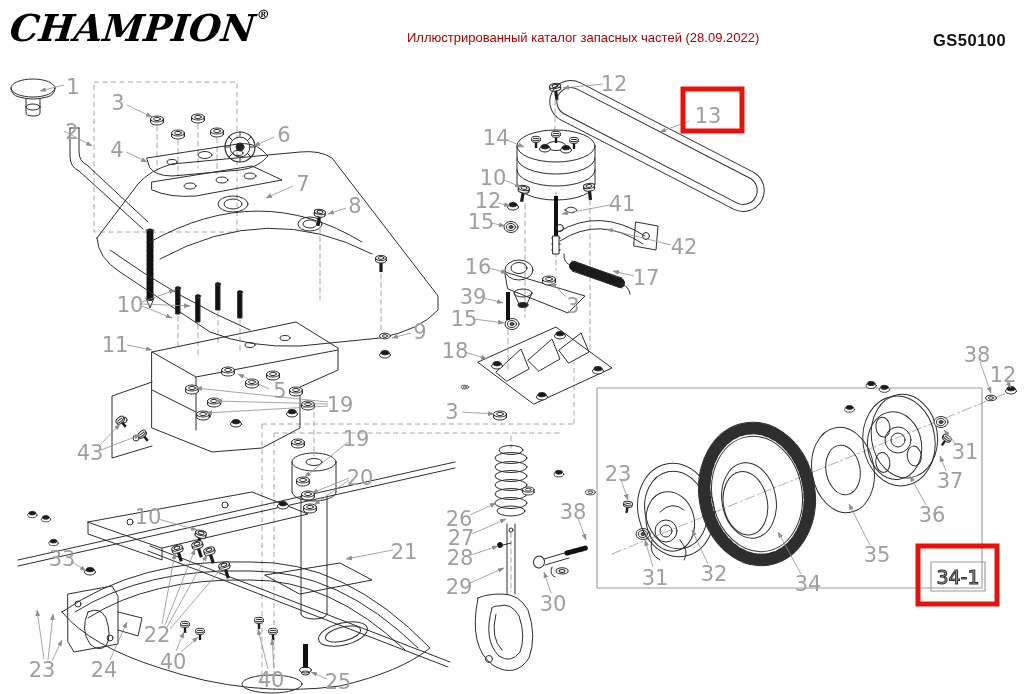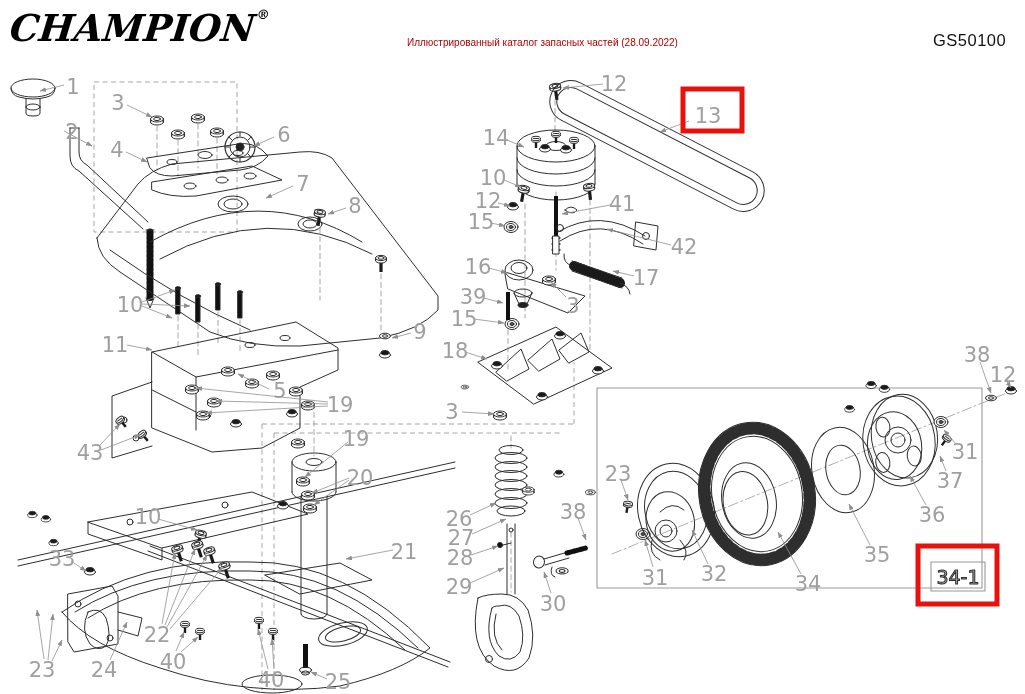--- a/index.html
+++ b/index.html
@@ -2,24 +2,24 @@
 <html><head>
 <meta charset="utf-8">
 <style>
   html,body{margin:0;padding:0;background:#ffffff;}
   #page{position:relative;width:1025px;height:694px;background:#fff;overflow:hidden;
         font-family:"Liberation Sans", sans-serif;}
   #logo{position:absolute;left:10px;top:6px;font-family:"DejaVu Serif", serif;
         font-style:italic;font-weight:bold;font-size:37px;color:#000;
         letter-spacing:0px;transform:skewX(-6deg);white-space:nowrap;}
   #logo sup{font-size:13px;font-style:normal;vertical-align:22px;letter-spacing:0;}
-  #doc-title{position:absolute;left:407px;top:37px;font-size:10px;color:#b00000;
+  #doc-title{position:absolute;left:407px;top:30px;font-size:13px;color:#b00000;
         white-space:nowrap;}
   #model{position:absolute;left:933px;top:31px;font-size:16.5px;color:#111;
-        letter-spacing:0.5px;white-space:nowrap;}
+        letter-spacing:0.5px;white-space:nowrap;font-weight:bold;}
   svg{position:absolute;left:0;top:0;}
   svg text.callout{font-family:"DejaVu Sans", sans-serif;fill:#9f9f9f;font-size:21px;}
   svg text.refbox{font-family:"DejaVu Sans", sans-serif;fill:#a8a8a8;font-size:19px;}
   .art{stroke:#2e2e2e;stroke-width:1;fill:none;stroke-linejoin:round;stroke-linecap:round;}
   .dash{stroke:#8f8f8f;stroke-width:0.8;fill:none;stroke-dasharray:5 3.5;}
   .dashdot{stroke:#9a9a9a;stroke-width:0.8;fill:none;stroke-dasharray:10 3 2 3;}
   .boxline{stroke:#9a9a9a;stroke-width:1.1;fill:none;}
 </style>
 </head>
 <body>

